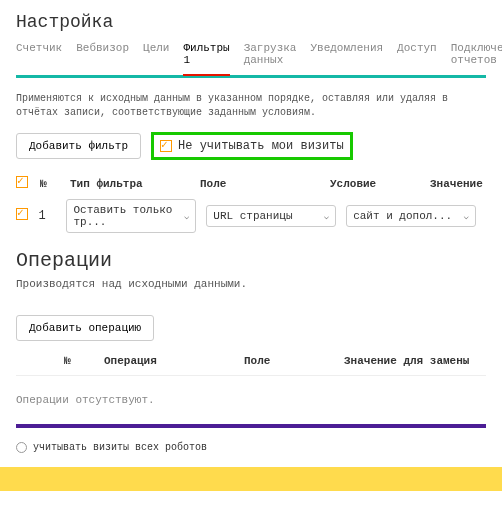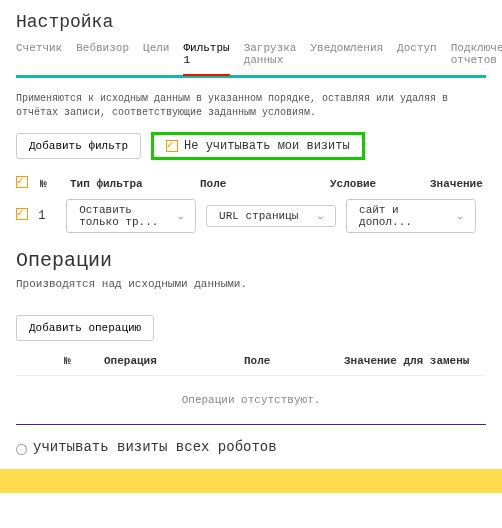--- a/index.html
+++ b/index.html
@@ -8,32 +8,32 @@
 h1{font-size:18px;font-weight:400;margin-bottom:10px}
 .tabs{display:flex;gap:14px;border-bottom:3px solid #14b8a6;font-size:11px}
 .tab{color:#888;padding:0 0 8px 0;cursor:pointer}
 .tab.active{color:#000;border-bottom:2px solid #e61400;margin-bottom:-1px}
 .desc{margin:14px 0 12px 0;font-size:10px;line-height:1.4;color:#555}
 .btn{display:inline-block;background:#fff;border:1px solid #ccc;border-radius:3px;padding:6px 12px;font-size:11px;cursor:pointer}
 .row1{display:flex;align-items:center;gap:10px}
 .chk{width:12px;height:12px;border:1px solid #999;display:inline-block;position:relative}
 .chk.on{border-color:#f90}
 .chk.on::after{content:"✓";position:absolute;top:-3px;left:0;color:#f90;font-size:11px;font-weight:bold}
-.hl{border:3px solid #17c900;padding:4px 12px;display:inline-flex;align-items:center;gap:6px}
+.hl{border:3px solid #17c900;padding:4px 6px;display:inline-flex;align-items:center;gap:6px}
 .thead{display:flex;align-items:center;margin:16px 0 8px 0;font-size:11px;font-weight:bold}
 .col-c{width:24px}.col-n{width:30px}.col-t{width:130px}.col-p{width:130px}.col-u{width:100px}.col-v{flex:1}
 .trow{display:flex;align-items:center;gap:0;margin-bottom:16px}
-.sel{width:138px;border:1px solid #ccc;border-radius:3px;padding:4px 12px;font-size:11px;display:flex;justify-content:space-between;align-items:center;background:#fff;cursor:pointer;margin-right:10px}
+.sel{width:138px;border:1px solid #ccc;border-radius:3px;padding:4px 6px;font-size:11px;display:flex;justify-content:space-between;align-items:center;background:#fff;cursor:pointer;margin-right:10px}
 .chev{font-size:9px;color:#666}
 h2{font-size:20px;font-weight:400;margin:10px 0 6px 0}
 .sub{font-size:11px;color:#555;margin-bottom:25px}
 .thead2{display:flex;font-size:11px;font-weight:bold;margin:14px 0 0 0}
 .c2a{width:48px}.c2b{width:40px}.c2c{width:140px}.c2d{width:100px}.c2e{flex:1}
-.empty{text-align:center;color:#888;font-size:11px;padding:18px 0;border-top:1px solid #eee;border-bottom:1px solid #4c1d95;margin:8px 0 14px 0}
-.radio{display:flex;align-items:flex-end;gap:6px;margin:5px 0;font-size:14px}
+.empty{color:#888;font-size:11px;padding:18px 0;border-top:1px solid #eee;border-bottom:4px solid #4c1d95;margin:8px 0 14px 0}
+.radio{display:flex;align-items:flex-end;gap:6px;margin:5px 0;font-size:10px}
 .rdot{width:11px;height:11px;border:1px solid #999;border-radius:50%;position:relative}
 .rdot.on::after{content:"";position:absolute;width:5px;height:5px;background:#000;border-radius:50%;top:2px;left:2px}
 .bar{background:#ffdb4d;padding:12px 16px;margin-top:14px}
 </style>
 </head>
 <body>
 
 <div class="wrap">
 <h1>Настройка</h1>
 

